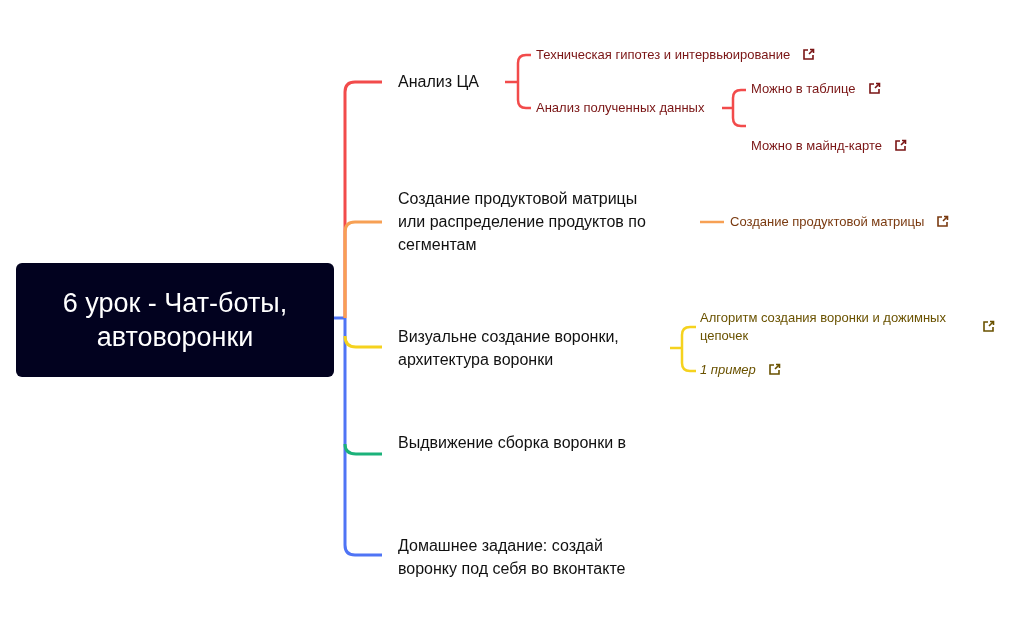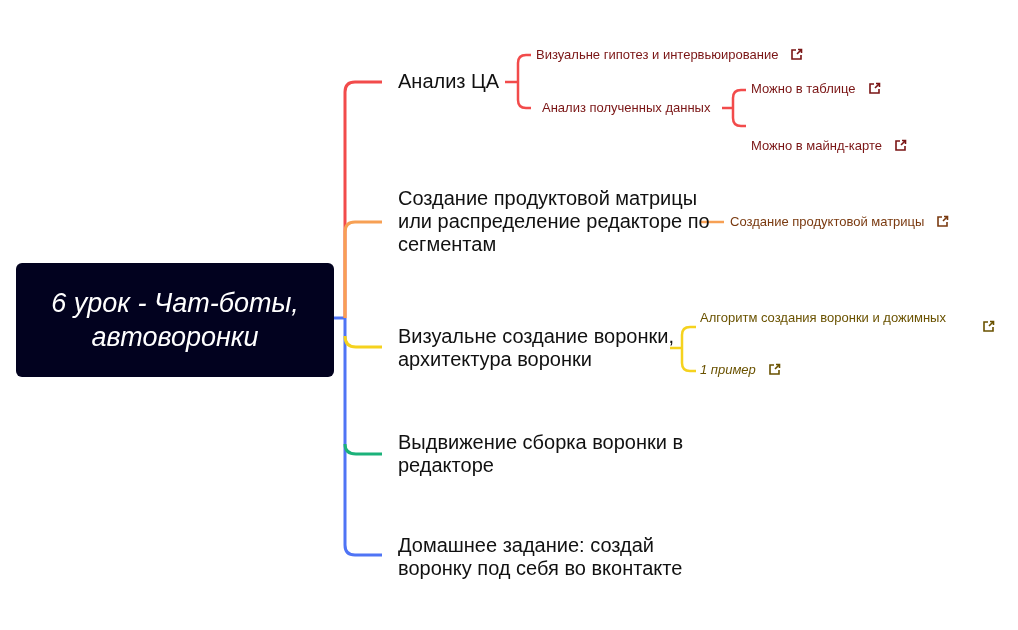--- a/index.html
+++ b/index.html
@@ -15,24 +15,24 @@
       position: absolute;
       left: 16px; top: 263px;
       width: 318px; height: 114px;
       background: #02021f;
       border-radius: 6px;
       color: #ffffff;
       display: flex; align-items: center; justify-content: center;
       text-align: center;
       font-size: 27px; line-height: 34px;
     }
-    .root span { display: block; width: 260px; font-style: italic; }
+    .root span { display: block; width: 260px; }
     .topic {
       position: absolute;
-      font-size: 20px; line-height: 23px;
+      font-size: 16px; line-height: 23px;
       color: #111111;
     }
     .leaf {
       position: absolute;
       font-size: 13px; line-height: 18px;
       display: flex; align-items: flex-start;
     }
     .leaf .txt { }
     .leaf .ext { margin-left: 12px; display: inline-block; width: 13px; height: 13px; margin-top: 2px; }
     .red { color: #7a1515; }
@@ -72,79 +72,79 @@
   <span>
     <span>6 урок - Чат-боты,</span>
     <span>автоворонки</span>
   </span>
 </div>
 
 <div class="topic" style="left:398px; top:70px;">
   <span>Анализ ЦА</span>
 </div>
 <div class="leaf red" style="left:536px; top:46px;">
-  <span class="txt">Визуальне гипотез и интервьюирование</span>
+  <span class="txt">Техническая гипотез и интервьюирование</span>
   <svg class="ext" viewBox="0 0 13 13">
       <path d="M6 2H2V11H11V7" stroke="#7a1515" stroke-width="1.6" fill="none"></path>
       <path d="M7 6L11.5 1.5M8 1.5H11.5V5" stroke="#7a1515" stroke-width="1.6" fill="none"></path>
     </svg>
 </div>
-<div class="leaf red" style="left:536px; top:99px;margin-left:6px;">
+<div class="leaf red" style="left:536px; top:99px;">
   <span class="txt">Анализ полученных данных</span>
 </div>
 <div class="leaf red" style="left:751px; top:80px;">
   <span class="txt">Можно в таблице</span>
   <svg class="ext" viewBox="0 0 13 13">
       <path d="M6 2H2V11H11V7" stroke="#7a1515" stroke-width="1.6" fill="none"></path>
       <path d="M7 6L11.5 1.5M8 1.5H11.5V5" stroke="#7a1515" stroke-width="1.6" fill="none"></path>
     </svg>
 </div>
 <div class="leaf red" style="left:751px; top:117px;margin-top:20px;">
   <span class="txt">Можно в майнд-карте</span>
   <svg class="ext" viewBox="0 0 13 13">
       <path d="M6 2H2V11H11V7" stroke="#7a1515" stroke-width="1.6" fill="none"></path>
       <path d="M7 6L11.5 1.5M8 1.5H11.5V5" stroke="#7a1515" stroke-width="1.6" fill="none"></path>
     </svg>
 </div>
 
 <div class="topic" style="left:398px; top:187px;">
   <div>Создание продуктовой матрицы</div>
-  <div>или распределение редакторе по</div>
+  <div>или распределение продуктов по</div>
   <div>сегментам</div>
 </div>
 <div class="leaf orange" style="left:730px; top:213px;">
   <span class="txt">Создание продуктовой матрицы</span>
   <svg class="ext" viewBox="0 0 13 13">
       <path d="M6 2H2V11H11V7" stroke="#7a3a10" stroke-width="1.6" fill="none"></path>
       <path d="M7 6L11.5 1.5M8 1.5H11.5V5" stroke="#7a3a10" stroke-width="1.6" fill="none"></path>
     </svg>
 </div>
 
 <div class="topic" style="left:398px; top:325px;">
   <div>Визуальне создание воронки,</div>
   <div>архитектура воронки</div>
 </div>
 <div class="leaf yellow" style="left:700px; top:309px;">
   <span class="txt" style="width:280px;">
     <div>Алгоритм создания воронки и дожимных</div>
+    <div>цепочек</div>
   </span>
   <svg class="ext" style="margin-top:11px; margin-left:2px;" viewBox="0 0 13 13">
       <path d="M6 2H2V11H11V7" stroke="#6a5200" stroke-width="1.6" fill="none"></path>
       <path d="M7 6L11.5 1.5M8 1.5H11.5V5" stroke="#6a5200" stroke-width="1.6" fill="none"></path>
     </svg>
 </div>
 <div class="leaf yellow" style="left:700px; top:361px;font-style:italic;">
   <span class="txt">1 пример</span>
   <svg class="ext" viewBox="0 0 13 13">
       <path d="M6 2H2V11H11V7" stroke="#6a5200" stroke-width="1.6" fill="none"></path>
       <path d="M7 6L11.5 1.5M8 1.5H11.5V5" stroke="#6a5200" stroke-width="1.6" fill="none"></path>
     </svg>
 </div>
 
 <div class="topic" style="left:398px; top:431px;">
   <div>Выдвижение сборка воронки в</div>
-  <div>редакторе</div>
 </div>
 
 <div class="topic" style="left:398px; top:534px;">
   <div>Домашнее задание: создай</div>
   <div>воронку под себя во вконтакте</div>
 </div>
 
 </body></html>

